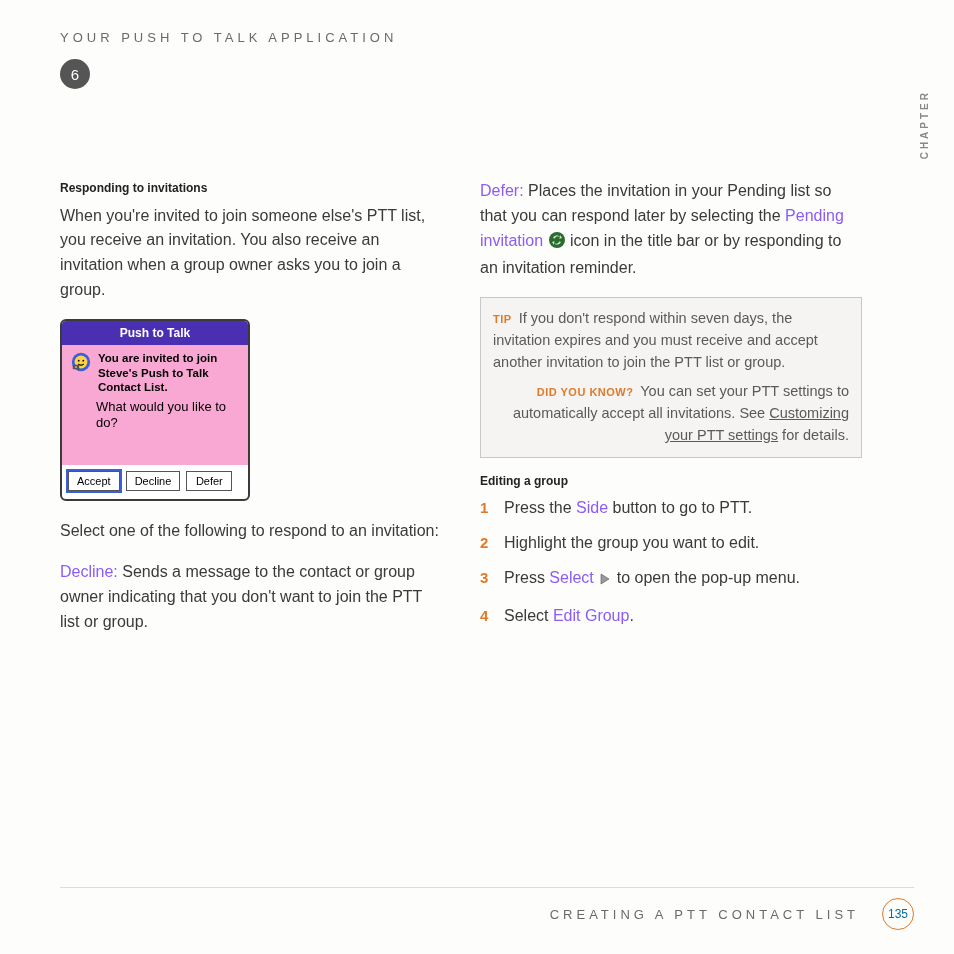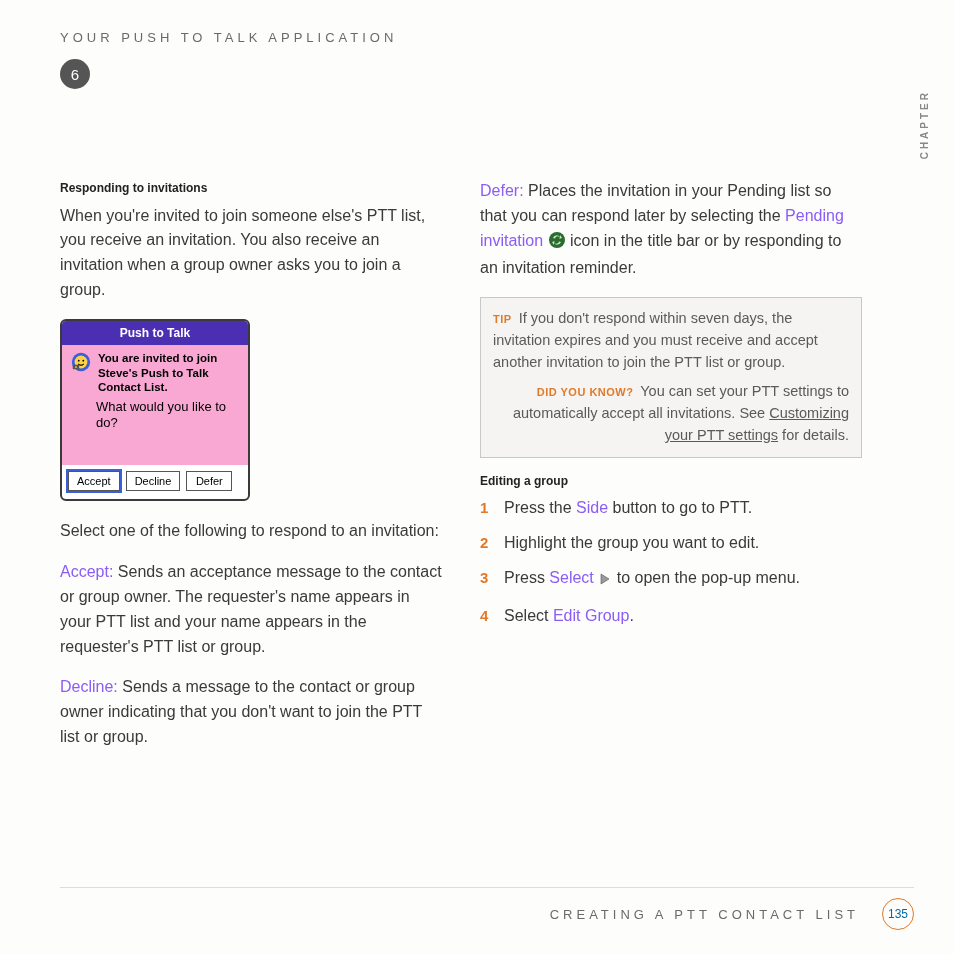--- a/index.html
+++ b/index.html
@@ -79,23 +79,20 @@
         </div>
         <div class="pda-btns">
           <button class="pda-btn sel">Accept</button>
           <button class="pda-btn">Decline</button>
           <button class="pda-btn">Defer</button>
         </div>
       </div>
 
       <div class="para">Select one of the following to respond to an invitation:</div>
 
-      <div class="para">
-        <span class="bold">Accept:</span><span> Sends an acceptance message to the contact or group owner. The requester's name appears in your PTT list and your name appears in the requester's PTT list or group.</span>
-      </div>
 
       <div class="para">
         <span class="bold">Decline:</span><span> Sends a message to the contact or group owner indicating that you don't want to join the PTT list or group.</span>
       </div>
     </div>
 
     <div class="col">
       <div class="para">
         <span class="bold">Defer:</span><span> Places the invitation in your Pending list so that you can respond later by selecting the </span><span class="bold">Pending invitation</span>
         <span class="inline-icon">

